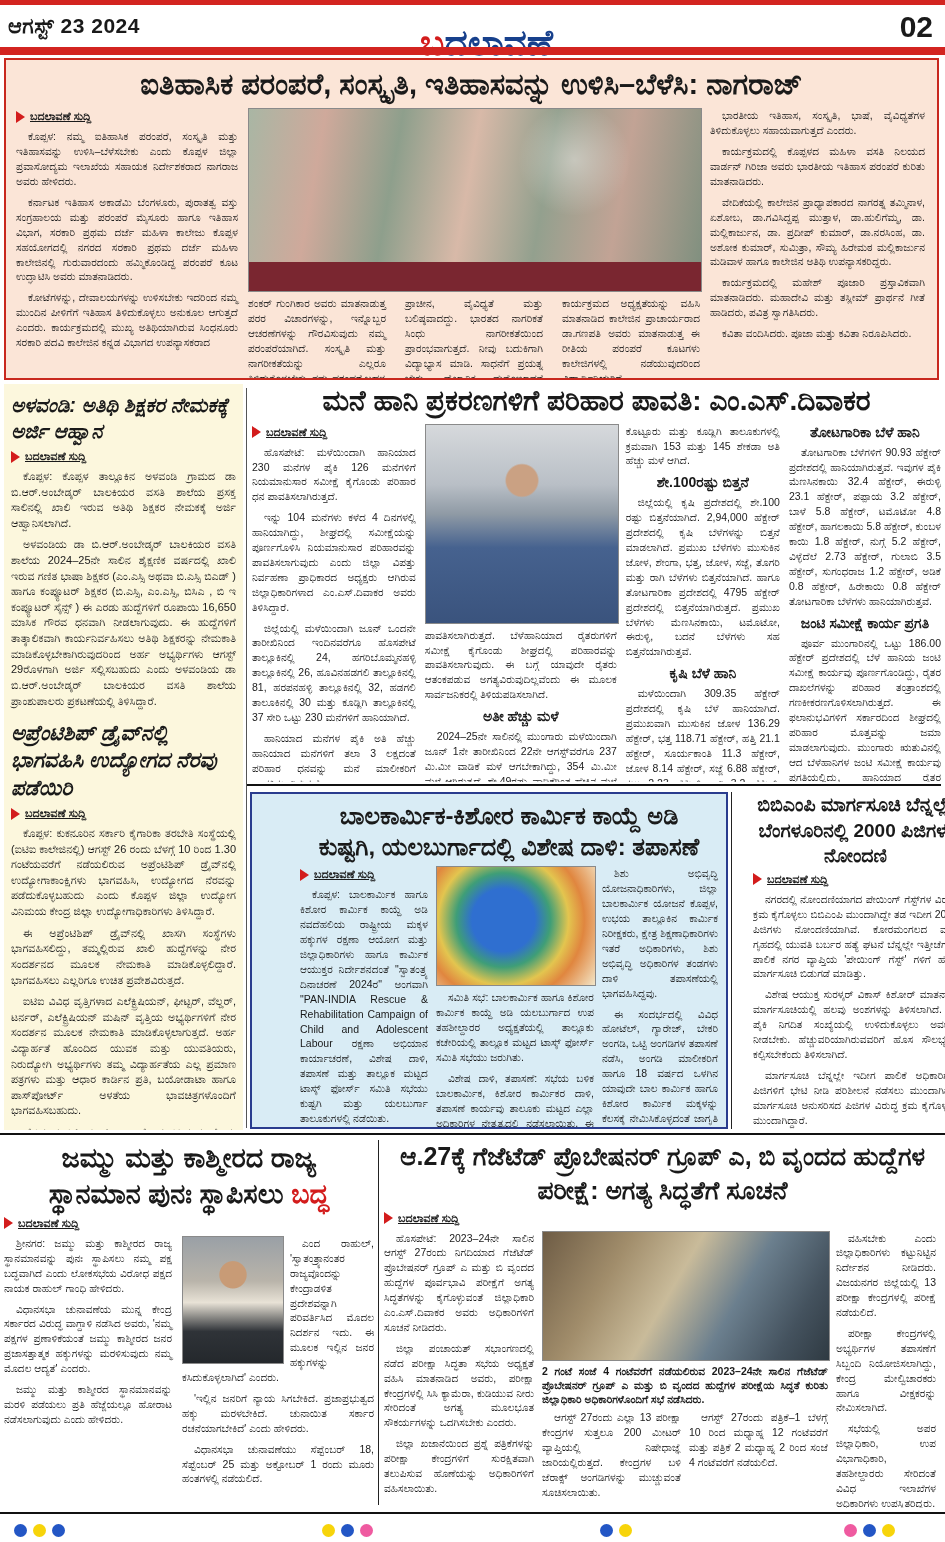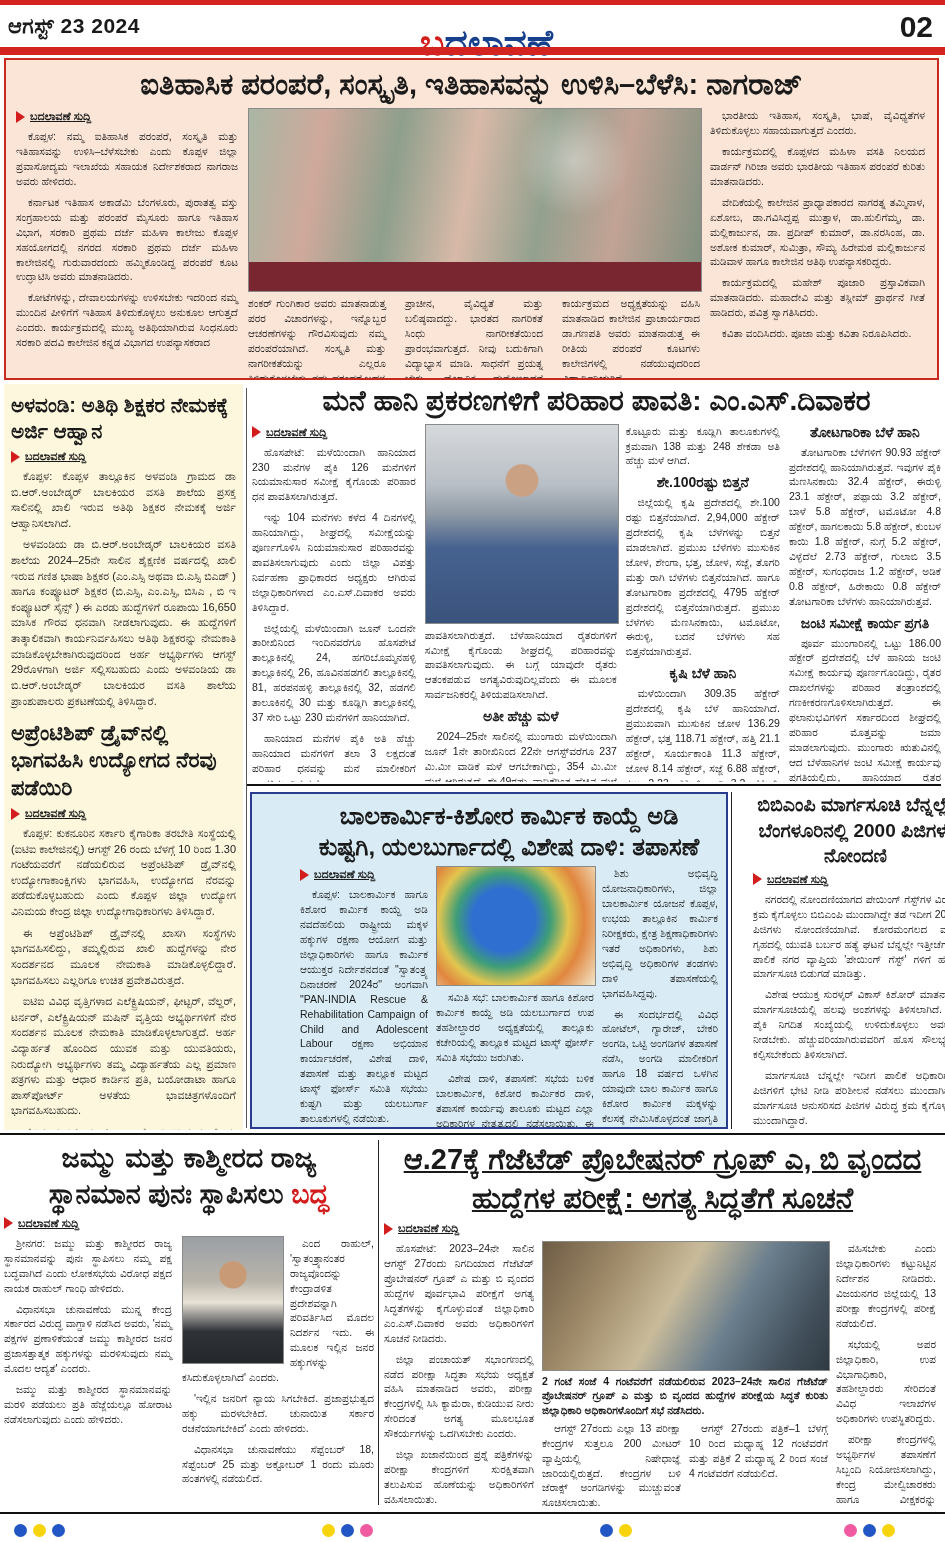--- a/index.html
+++ b/index.html
@@ -8,25 +8,25 @@
   .abs{position:absolute;box-sizing:border-box;}
   .bar{background:#d32420;}
   .masthead-date{font-size:21px;font-weight:bold;letter-spacing:.5px;}
   .masthead-title{font-size:36px;font-weight:bold;text-align:center;}
   .masthead-title .t1{color:#d31c1c;}
   .masthead-title .t2{color:#17408c;}
   .masthead-page{font-size:30px;font-weight:bold;}
   .box-main{border:2px solid #c8281e;background:#fbe5d7;padding:4px 10px;}
   .h-main{font-size:29px;font-weight:bold;text-align:center;margin:2px 0 6px;line-height:1.25;}
   .h-divakar{font-size:28px;font-weight:bold;text-align:center;margin:0 0 6px;line-height:1.2;}
-  .h-side{font-size:20px;font-weight:bold;line-height:1.3;margin:0 0 6px;}
+  .h-side{font-size:20px;font-weight:bold;line-height:1.3;margin:0 0 6px;font-style:italic;}
   .h-child{font-size:24px;font-weight:bold;text-align:center;line-height:1.3;margin:0 0 4px;}
   .h-bbmp{font-size:19px;font-weight:bold;text-align:center;line-height:1.35;margin:0 0 4px;}
   .h-jammu{font-size:27px;font-weight:bold;text-align:center;line-height:1.35;margin:0 0 4px;}
-  .h-gaz{font-size:29px;font-weight:bold;text-align:center;line-height:1.35;margin:0 0 4px;text-decoration:underline;}
+  .h-gaz{font-size:25px;font-weight:bold;text-align:center;line-height:1.35;margin:0 0 4px;}
   .red{color:#d31c1c;}
   .byline{display:flex;align-items:center;gap:5px;margin:2px 0 6px;}
   .byline .tri{width:0;height:0;border-left:9px solid #d31c1c;border-top:6px solid transparent;border-bottom:6px solid transparent;}
   .byline .bl{font-size:11px;font-weight:bold;text-decoration:underline;}
   .cols{display:flex;gap:10px;}
   .body-txt p{margin:0 0 6px;font-size:10.5px;line-height:1.42;text-align:justify;text-indent:12px;}
   .side-txt p{font-size:11px;}
   .subhead{font-size:14px;font-weight:bold;text-align:center;margin:5px 0 4px;}
   .caption{font-size:10.5px;font-weight:bold;line-height:1.35;text-align:justify;margin:3px 0 4px;}
   .photo{border:1px solid #8a8a8a;}
@@ -139,21 +139,21 @@
             <p>ಹಾನಿಯಾದ ಮನೆಗಳ ಪೈಕಿ ಅತಿ ಹೆಚ್ಚು ಹಾನಿಯಾದ ಮನೆಗಳಿಗೆ ತಲಾ 3 ಲಕ್ಷದಂತೆ ಪರಿಹಾರ ಧನವನ್ನು ಮನೆ ಮಾಲೀಕರಿಗೆ ಪಾವತಿಸಲಾಗಿರುತ್ತದೆ.</p>
           </div>
       </div>
       <div style="width:192px;" class="body-txt">
         <div class="photo photo-divakar" style="width:192px;height:198px;"></div>
         <p style="text-indent:0;margin-top:4px;">ಪಾವತಿಸಲಾಗಿರುತ್ತದೆ. ಬೆಳೆಹಾನಿಯಾದ ರೈತರುಗಳಿಗೆ ಸಮೀಕ್ಷೆ ಕೈಗೊಂಡು ಶೀಘ್ರದಲ್ಲಿ ಪರಿಹಾರವನ್ನು ಪಾವತಿಸಲಾಗುವುದು. ಈ ಬಗ್ಗೆ ಯಾವುದೇ ರೈತರು ಆತಂಕಪಡುವ ಅಗತ್ಯವಿರುವುದಿಲ್ಲವೆಂದು ಈ ಮೂಲಕ ಸಾರ್ವಜನಿಕರಲ್ಲಿ ತಿಳಿಯಪಡಿಸಲಾಗಿದೆ.</p>
         <div class="subhead">ಅತೀ ಹೆಚ್ಚು ಮಳೆ</div>
         <p>2024–25ನೇ ಸಾಲಿನಲ್ಲಿ ಮುಂಗಾರು ಮಳೆಯಿಂದಾಗಿ ಜೂನ್ 1ನೇ ತಾರೀಖಿನಿಂದ 22ನೇ ಆಗಸ್ಟ್‌ವರೆಗೂ 237 ಮಿ.ಮೀ ವಾಡಿಕೆ ಮಳೆ ಆಗಬೇಕಾಗಿದ್ದು, 354 ಮಿ.ಮೀ ಮಳೆ ಆಗಿರುತ್ತದೆ. ಶೇ.49ರಷ್ಟು ವಾಡಿಕೆಗಿಂತ ಹೆಚ್ಚಿನ ಮಳೆ ಆಗಿರುತ್ತದೆ.</p>
       </div>
       <div style="width:158px;" class="body-txt">
-        <p style="text-indent:0;">ಕೊಟ್ಟೂರು ಮತ್ತು ಕೂಡ್ಲಿಗಿ ತಾಲೂಕುಗಳಲ್ಲಿ ಕ್ರಮವಾಗಿ 138 ಮತ್ತು 248 ಶೇಕಡಾ ಅತಿ ಹೆಚ್ಚು ಮಳೆ ಆಗಿದೆ.</p>
+        <p style="text-indent:0;">ಕೊಟ್ಟೂರು ಮತ್ತು ಕೂಡ್ಲಿಗಿ ತಾಲೂಕುಗಳಲ್ಲಿ ಕ್ರಮವಾಗಿ 153 ಮತ್ತು 145 ಶೇಕಡಾ ಅತಿ ಹೆಚ್ಚು ಮಳೆ ಆಗಿದೆ.</p>
         <div class="subhead">ಶೇ.100ರಷ್ಟು ಬಿತ್ತನೆ</div>
         <p>ಜಿಲ್ಲೆಯಲ್ಲಿ ಕೃಷಿ ಪ್ರದೇಶದಲ್ಲಿ ಶೇ.100 ರಷ್ಟು ಬಿತ್ತನೆಯಾಗಿದೆ. 2,94,000 ಹೆಕ್ಟೇರ್ ಪ್ರದೇಶದಲ್ಲಿ ಕೃಷಿ ಬೆಳೆಗಳನ್ನು ಬಿತ್ತನೆ ಮಾಡಲಾಗಿದೆ. ಪ್ರಮುಖ ಬೆಳೆಗಳು ಮುಸುಕಿನ ಜೋಳ, ಶೇಂಗಾ, ಭತ್ತ, ಜೋಳ, ಸಜ್ಜೆ, ತೊಗರಿ ಮತ್ತು ರಾಗಿ ಬೆಳೆಗಳು ಬಿತ್ತನೆಯಾಗಿದೆ. ಹಾಗೂ ತೋಟಗಾರಿಕಾ ಪ್ರದೇಶದಲ್ಲಿ 4795 ಹೆಕ್ಟೇರ್ ಪ್ರದೇಶದಲ್ಲಿ ಬಿತ್ತನೆಯಾಗಿರುತ್ತದೆ. ಪ್ರಮುಖ ಬೆಳೆಗಳು ಮೆಣಸಿನಕಾಯಿ, ಟಮೊಟೋ, ಈರುಳ್ಳಿ, ಬದನೆ ಬೆಳೆಗಳು ಸಹ ಬಿತ್ತನೆಯಾಗಿರುತ್ತವೆ.</p>
         <div class="subhead">ಕೃಷಿ ಬೆಳೆ ಹಾನಿ</div>
         <p>ಮಳೆಯಿಂದಾಗಿ 309.35 ಹೆಕ್ಟೇರ್ ಪ್ರದೇಶದಲ್ಲಿ ಕೃಷಿ ಬೆಳೆ ಹಾನಿಯಾಗಿದೆ. ಪ್ರಮುಖವಾಗಿ ಮುಸುಕಿನ ಜೋಳ 136.29 ಹೆಕ್ಟೇರ್, ಭತ್ತ 118.71 ಹೆಕ್ಟೇರ್, ಹತ್ತಿ 21.1 ಹೆಕ್ಟೇರ್, ಸೂರ್ಯಕಾಂತಿ 11.3 ಹೆಕ್ಟೇರ್, ಜೋಳ 8.14 ಹೆಕ್ಟೇರ್, ಸಜ್ಜೆ 6.88 ಹೆಕ್ಟೇರ್, ಕಬ್ಬು 2.23 ಹೆಕ್ಟೇರ್, ರಾಗಿ 3.2 ಹೆಕ್ಟೇರ್, ಶೇಂಗಾ 1.1 ಹೆಕ್ಟೇರ್ ಮತ್ತು ಹೆಸರು 0.4 ಹೆಕ್ಟೇರ್‌ನಷ್ಟು ಕೃಷಿ ಬೆಳೆಗಳಿಗೆ ಹಾನಿಯಾಗಿದೆ.</p>
       </div>
       <div style="width:156px;" class="body-txt">
         <div class="subhead" style="margin-top:0;">ತೋಟಗಾರಿಕಾ ಬೆಳೆ ಹಾನಿ</div>
         <p>ತೋಟಗಾರಿಕಾ ಬೆಳೆಗಳಿಗೆ 90.93 ಹೆಕ್ಟೇರ್ ಪ್ರದೇಶದಲ್ಲಿ ಹಾನಿಯಾಗಿರುತ್ತವೆ. ಇವುಗಳ ಪೈಕಿ ಮೆಣಸಿನಕಾಯಿ 32.4 ಹೆಕ್ಟೇರ್, ಈರುಳ್ಳಿ 23.1 ಹೆಕ್ಟೇರ್, ಪಪ್ಪಾಯ 3.2 ಹೆಕ್ಟೇರ್, ಬಾಳೆ 5.8 ಹೆಕ್ಟೇರ್, ಟಮೊಟೋ 4.8 ಹೆಕ್ಟೇರ್, ಹಾಗಲಕಾಯಿ 5.8 ಹೆಕ್ಟೇರ್, ಕುಂಬಳ ಕಾಯಿ 1.8 ಹೆಕ್ಟೇರ್, ನುಗ್ಗೆ 5.2 ಹೆಕ್ಟೇರ್, ವಿಳ್ಳೆದೆಲೆ 2.73 ಹೆಕ್ಟೇರ್, ಗುಲಾಬಿ 3.5 ಹೆಕ್ಟೇರ್, ಸುಗಂಧರಾಜ 1.2 ಹೆಕ್ಟೇರ್, ಅಡಿಕೆ 0.8 ಹೆಕ್ಟೇರ್, ಹಿರೇಕಾಯಿ 0.8 ಹೆಕ್ಟೇರ್ ತೋಟಗಾರಿಕಾ ಬೆಳೆಗಳು ಹಾನಿಯಾಗಿರುತ್ತವೆ.</p>
         <div class="subhead">ಜಂಟಿ ಸಮೀಕ್ಷೆ ಕಾರ್ಯ ಪ್ರಗತಿ</div>
         <p>ಪೂರ್ವ ಮುಂಗಾರಿನಲ್ಲಿ ಒಟ್ಟು 186.00 ಹೆಕ್ಟೇರ್ ಪ್ರದೇಶದಲ್ಲಿ ಬೆಳೆ ಹಾನಿಯ ಜಂಟಿ ಸಮೀಕ್ಷೆ ಕಾರ್ಯವು ಪೂರ್ಣಗೊಂಡಿದ್ದು, ರೈತರ ದಾಖಲೆಗಳನ್ನು ಪರಿಹಾರ ತಂತ್ರಾಂಶದಲ್ಲಿ ಗಣಕೀಕರಣಗೊಳಿಸಲಾಗಿರುತ್ತದೆ. ಈ ಫಲಾನುಭವಿಗಳಿಗೆ ಸರ್ಕಾರದಿಂದ ಶೀಘ್ರದಲ್ಲಿ ಪರಿಹಾರ ಮೊತ್ತವನ್ನು ಜಮಾ ಮಾಡಲಾಗುವುದು. ಮುಂಗಾರು ಋತುವಿನಲ್ಲಿ ಆದ ಬೆಳೆಹಾನಿಗಳ ಜಂಟಿ ಸಮೀಕ್ಷೆ ಕಾರ್ಯವು ಪ್ರಗತಿಯಲ್ಲಿದ್ದು, ಹಾನಿಯಾದ ರೈತರ ಪಟ್ಟಿಯನ್ನು ತಯಾರಿಸಿ ಸರ್ಕಾರದಿಂದ ನೇರವಾಗಿ ರೈತರ ಖಾತೆಗಳಿಗೆ ಬೆಳೆ ಪರಿಹಾರ ಮೊತ್ತವನ್ನು ಮುಂದಿನ ದಿನಗಳಲ್ಲಿ ಜಮಾ ಮಾಡಲಾಗುವುದು ಎಂದು ಜಿಲ್ಲಾಧಿಕಾರಿಗಳು ತಿಳಿಸಿದ್ದಾರೆ.</p>
@@ -258,22 +258,22 @@
           <div style="flex:1;">
               <p>ಆಗಸ್ಟ್ 27ರಂದು ಎಲ್ಲಾ 13 ಪರೀಕ್ಷಾ ಕೇಂದ್ರಗಳ ಸುತ್ತಲೂ 200 ಮೀಟರ್ ವ್ಯಾಪ್ತಿಯಲ್ಲಿ ನಿಷೇಧಾಜ್ಞೆ ಜಾರಿಯಲ್ಲಿರುತ್ತದೆ. ಕೇಂದ್ರಗಳ ಬಳಿ ಜೆರಾಕ್ಸ್ ಅಂಗಡಿಗಳನ್ನು ಮುಚ್ಚುವಂತೆ ಸೂಚಿಸಲಾಯಿತು.</p>
             </div>
           <div style="flex:1;">
               <p>ಆಗಸ್ಟ್ 27ರಂದು ಪತ್ರಿಕೆ–1 ಬೆಳಗ್ಗೆ 10 ರಿಂದ ಮಧ್ಯಾಹ್ನ 12 ಗಂಟೆವರೆಗೆ ಮತ್ತು ಪತ್ರಿಕೆ 2 ಮಧ್ಯಾಹ್ನ 2 ರಿಂದ ಸಂಜೆ 4 ಗಂಟೆವರೆಗೆ ನಡೆಯಲಿದೆ.</p>
             </div>
         </div>
       </div>
       <div style="width:100px;" class="body-txt">
           <p>ವಹಿಸಬೇಕು ಎಂದು ಜಿಲ್ಲಾಧಿಕಾರಿಗಳು ಕಟ್ಟುನಿಟ್ಟಿನ ನಿರ್ದೇಶನ ನೀಡಿದರು. ವಿಜಯನಗರ ಜಿಲ್ಲೆಯಲ್ಲಿ 13 ಪರೀಕ್ಷಾ ಕೇಂದ್ರಗಳಲ್ಲಿ ಪರೀಕ್ಷೆ ನಡೆಯಲಿದೆ.</p>
+          <p>ಪರೀಕ್ಷಾ ಕೇಂದ್ರಗಳಲ್ಲಿ ಅಭ್ಯರ್ಥಿಗಳ ತಪಾಸಣೆಗೆ ಸಿಬ್ಬಂದಿ ನಿಯೋಜಿಸಲಾಗಿದ್ದು, ಕೇಂದ್ರ ಮೇಲ್ವಿಚಾರಕರು ಹಾಗೂ ವೀಕ್ಷಕರನ್ನು ನೇಮಿಸಲಾಗಿದೆ.</p>
           <p>ಸಭೆಯಲ್ಲಿ ಅಪರ ಜಿಲ್ಲಾಧಿಕಾರಿ, ಉಪ ವಿಭಾಗಾಧಿಕಾರಿ, ತಹಶೀಲ್ದಾರರು ಸೇರಿದಂತೆ ವಿವಿಧ ಇಲಾಖೆಗಳ ಅಧಿಕಾರಿಗಳು ಉಪಸ್ಥಿತರಿದ್ದರು.</p>
-          <p>ಪರೀಕ್ಷಾ ಕೇಂದ್ರಗಳಲ್ಲಿ ಅಭ್ಯರ್ಥಿಗಳ ತಪಾಸಣೆಗೆ ಸಿಬ್ಬಂದಿ ನಿಯೋಜಿಸಲಾಗಿದ್ದು, ಕೇಂದ್ರ ಮೇಲ್ವಿಚಾರಕರು ಹಾಗೂ ವೀಕ್ಷಕರನ್ನು ನೇಮಿಸಲಾಗಿದೆ.</p>
         </div>
     </div>
   </div>
 
   <div class="abs hline" style="left:0;top:1512px;width:945px;height:2px;"></div>
   <div class="abs" style="left:14px;top:1521px;"><span class="dot" style="background: rgb(35, 86, 197);"></span><span class="dot" style="background: rgb(247, 212, 10);"></span><span class="dot" style="background: rgb(35, 86, 197);"></span></div>
   <div class="abs" style="left:322px;top:1521px;"><span class="dot" style="background: rgb(247, 212, 10);"></span><span class="dot" style="background: rgb(35, 86, 197);"></span><span class="dot" style="background: rgb(239, 90, 160);"></span></div>
   <div class="abs" style="left:600px;top:1521px;"><span class="dot" style="background: rgb(35, 86, 197);"></span><span class="dot" style="background: rgb(247, 212, 10);"></span></div>
   <div class="abs" style="left:844px;top:1521px;"><span class="dot" style="background: rgb(239, 90, 160);"></span><span class="dot" style="background: rgb(35, 86, 197);"></span><span class="dot" style="background: rgb(247, 212, 10);"></span></div>
 

